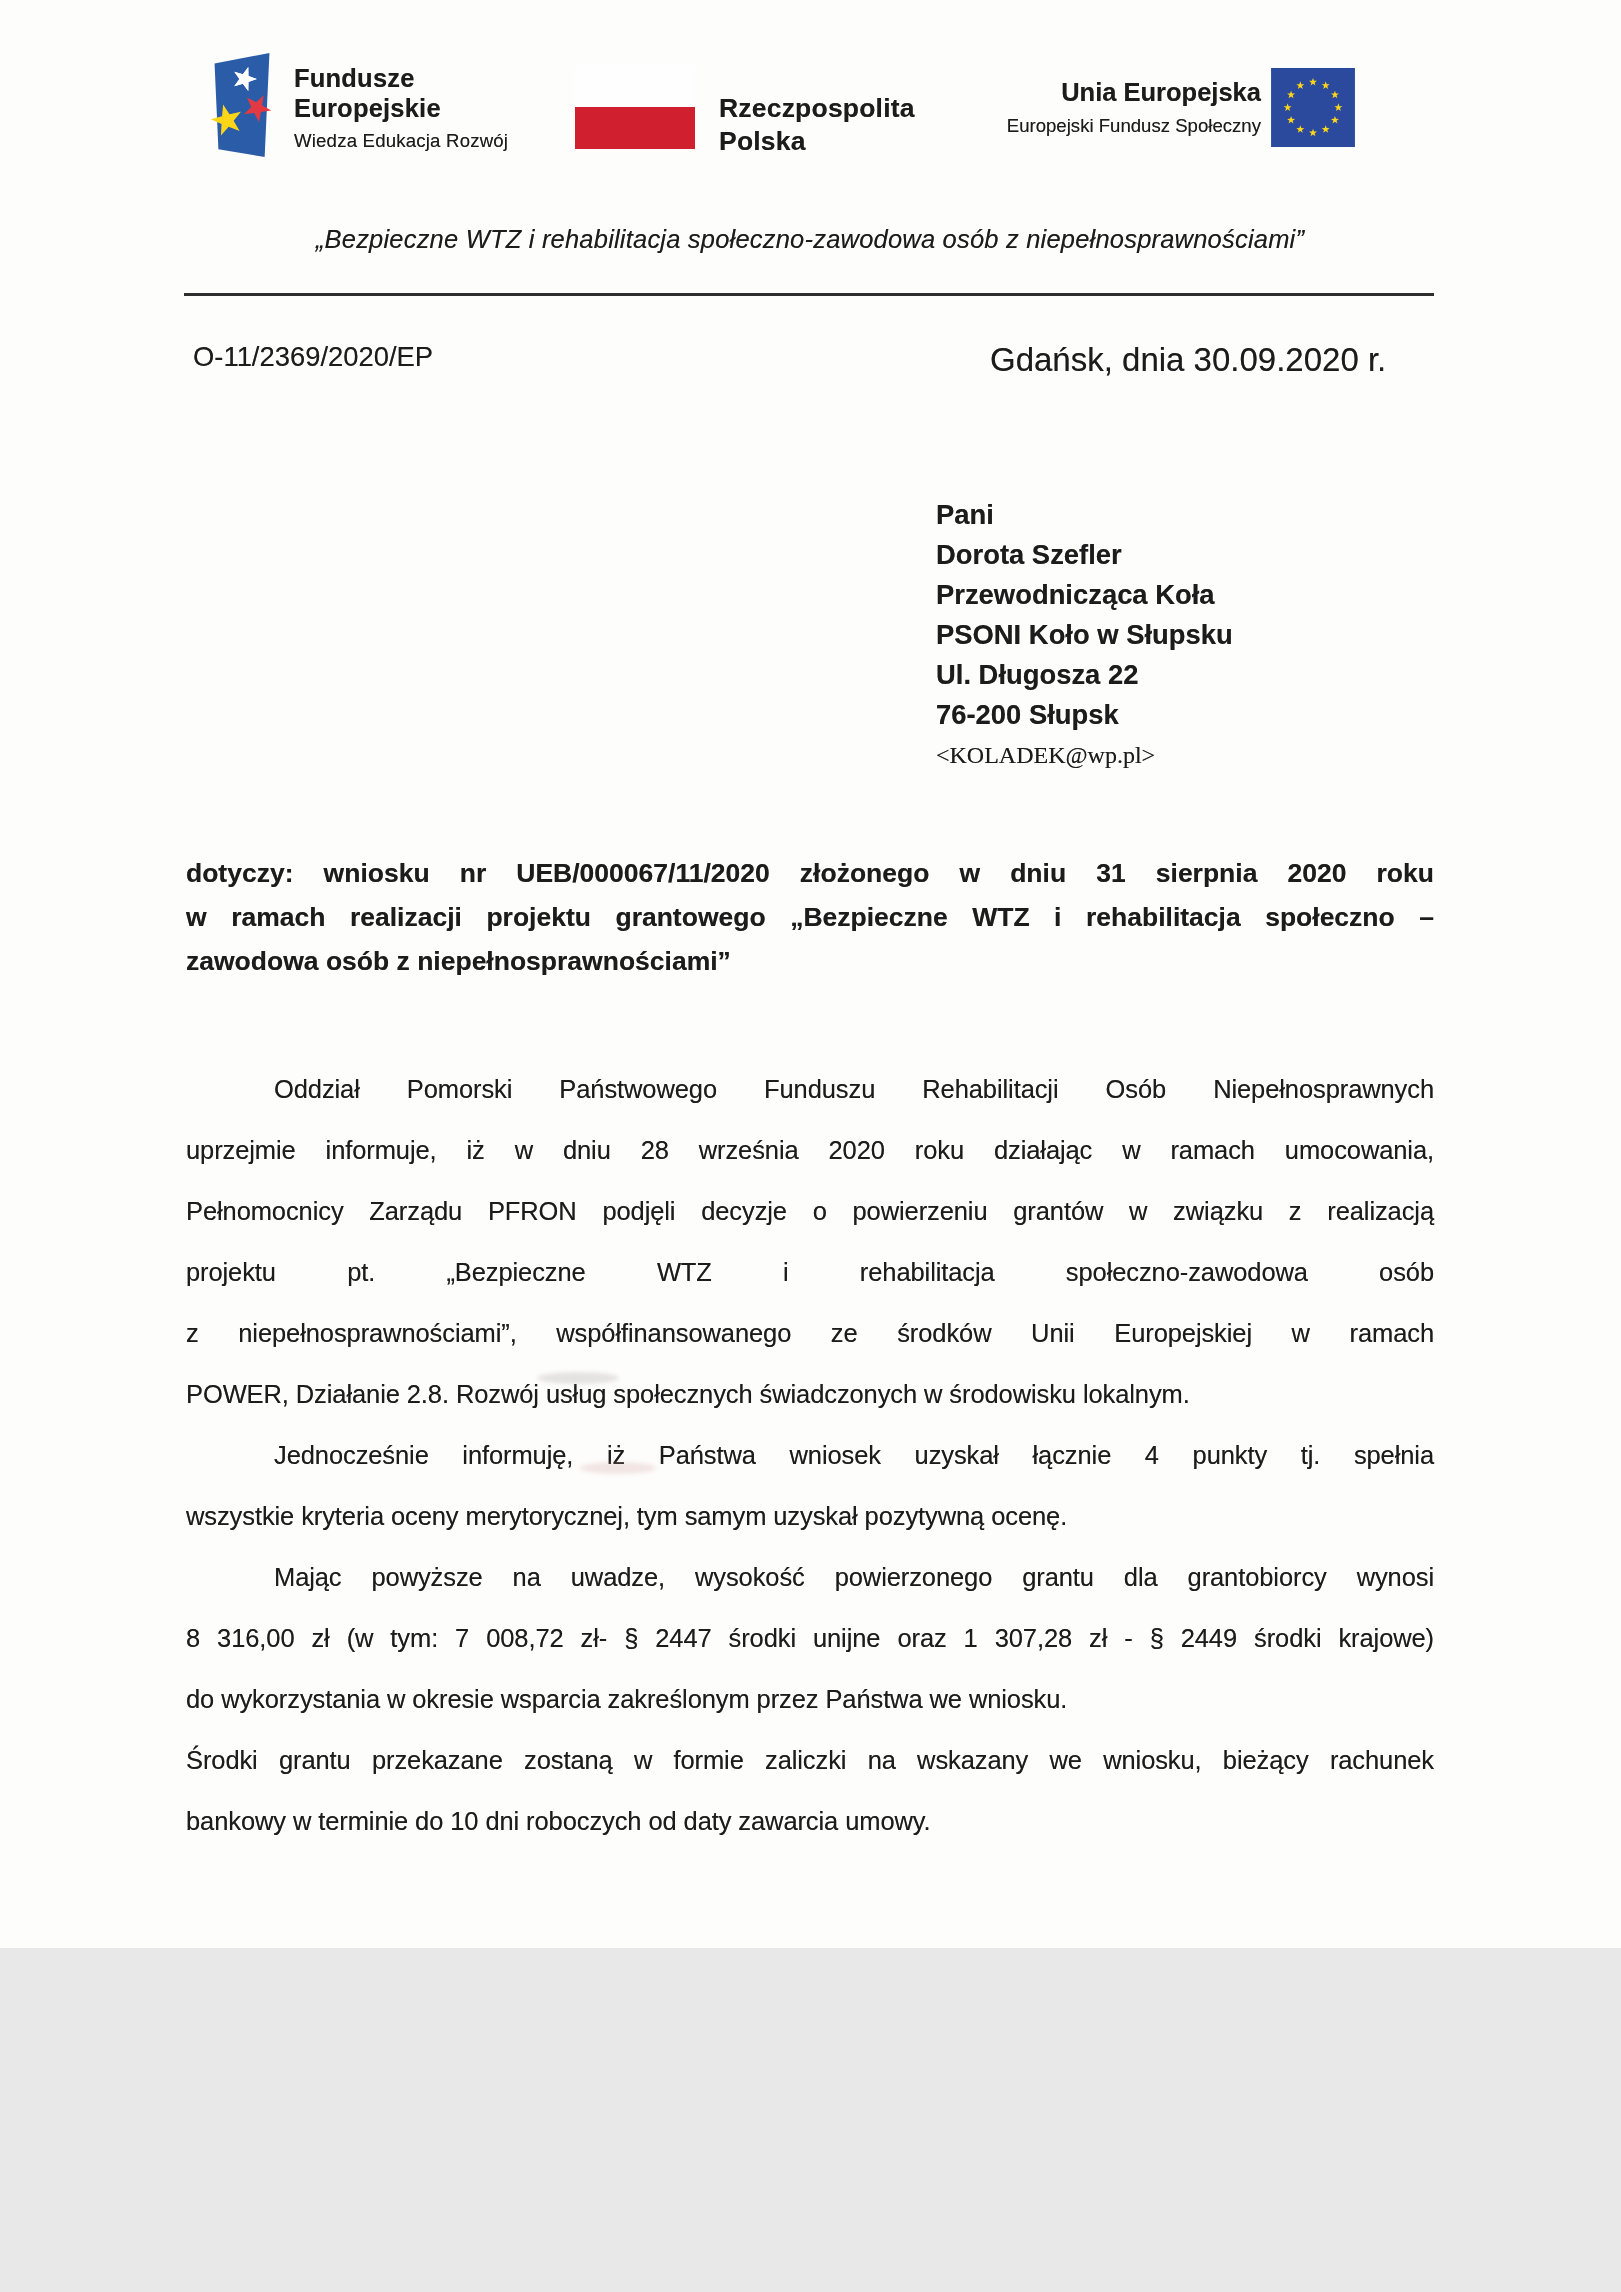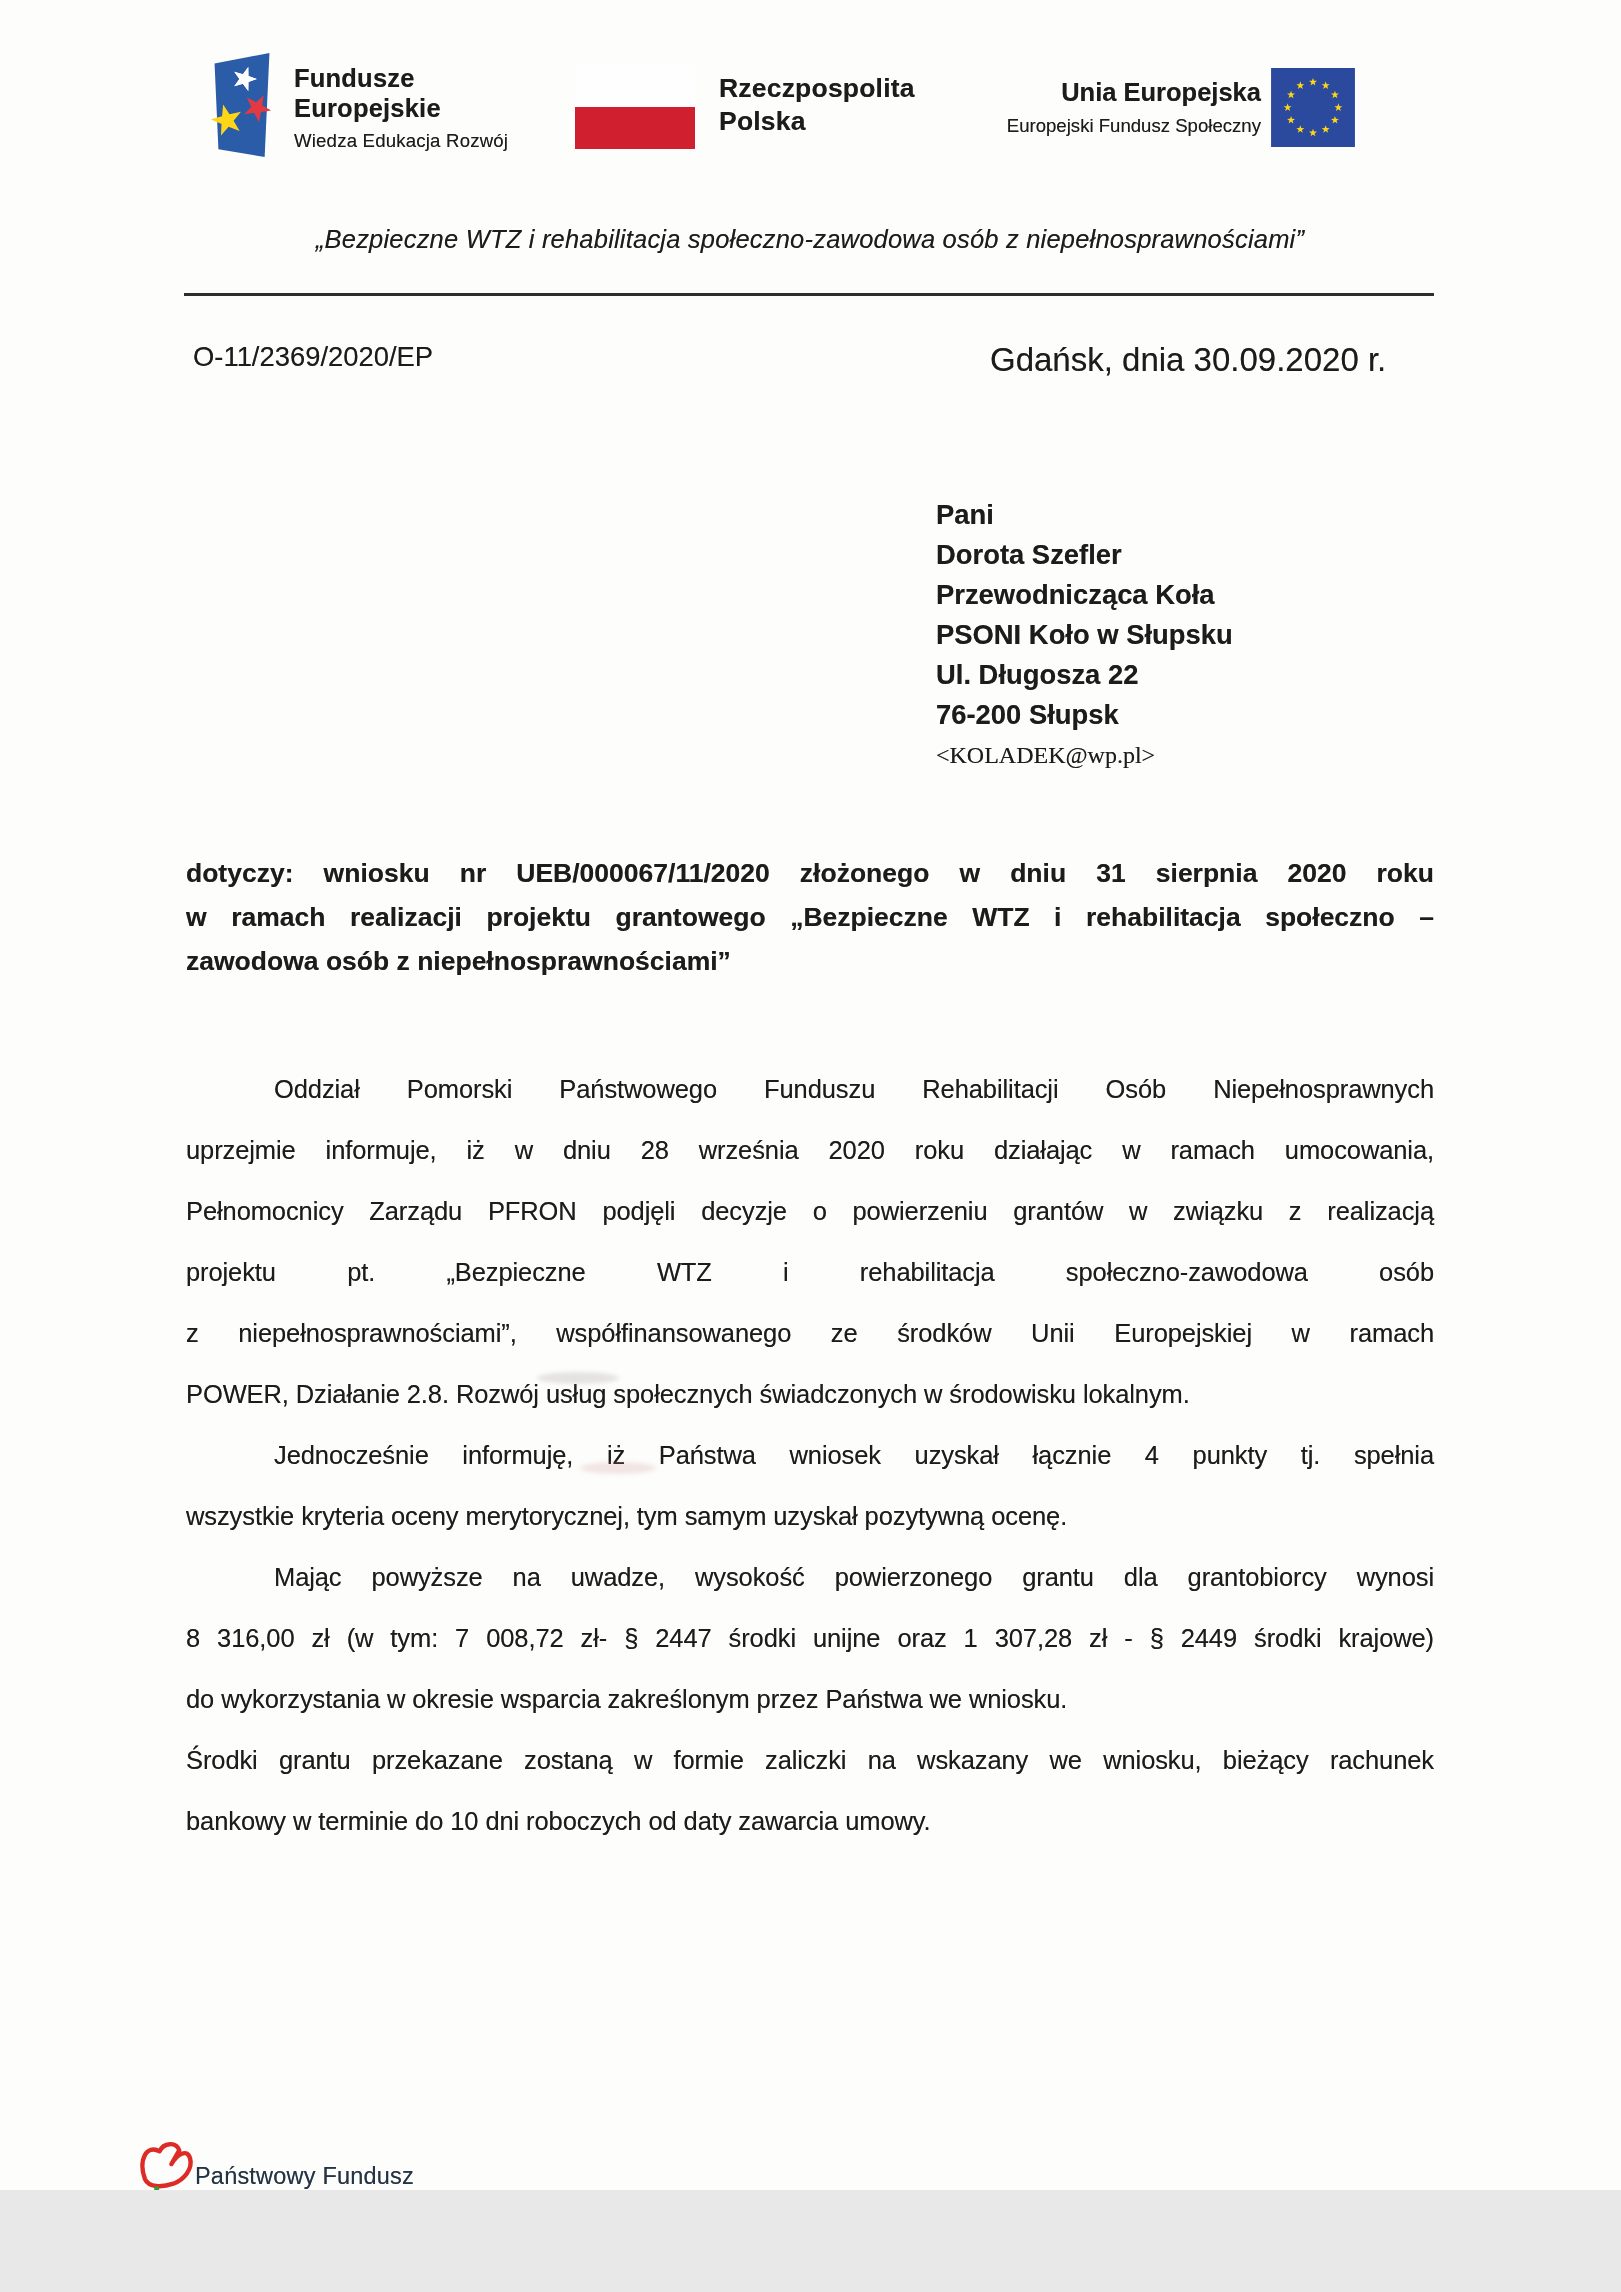--- a/index.html
+++ b/index.html
@@ -1,30 +1,30 @@
 <!DOCTYPE html>
 <html><head>
 <meta charset="utf-8">
 <style>
   html,body{margin:0;padding:0;background:#e8e8e8;}
   .page{
-    position:relative;width:1621px;height:2190px;margin:0 auto;
+    position:relative;width:1621px;height:1948px;margin:0 auto;
     background:#fdfdfc;overflow:hidden;
     font-family:"Liberation Sans",sans-serif;color:#1c1c1c;
     text-shadow:0 0 0.5px rgba(25,25,25,.55);
   }
   
   .fe-flag{position:absolute;left:214px;top:53px;width:56px;height:104px;overflow:visible;}
   .fe-text{position:absolute;left:294px;top:63px;}
   .fe-title{font-size:25.5px;font-weight:bold;line-height:30px;letter-spacing:0.2px;}
   .fe-sub{font-size:18.6px;margin-top:6.9px;letter-spacing:0.2px;}
   .pl-flag{position:absolute;left:575px;top:65px;width:120px;height:84px;}
   .pl-white{position:absolute;left:0;top:0;width:100%;height:42px;background:#fefefe;}
   .pl-red{position:absolute;left:0;top:42px;width:100%;height:42px;background:#d0202f;}
-  .rp-text{position:absolute;left:719px;top:72px;font-size:26.5px;font-weight:bold;line-height:33px;letter-spacing:0.2px;}
+  .rp-text{position:absolute;left:719px;top:92px;font-size:26.5px;font-weight:bold;line-height:33px;letter-spacing:0.2px;}
   .ue-text{position:absolute;left:975px;top:78px;width:286px;text-align:right;}
   .ue-title{font-size:25.5px;font-weight:bold;}
   .ue-sub{font-size:18.6px;margin-top:8px;}
   .eu-flag{position:absolute;left:1271px;top:68px;width:84px;height:79px;}
   
   .doc-title{position:absolute;left:186px;top:225px;width:1248px;text-align:center;
     font-style:italic;font-size:25.5px;letter-spacing:0.2px;}
   .rule{position:absolute;left:184px;top:293px;width:1250px;height:2.9px;background:#2e2e2e;}
   .ref{position:absolute;left:193px;top:341px;font-size:27.4px;}
   .date{position:absolute;left:990px;top:341px;font-size:33px;}

